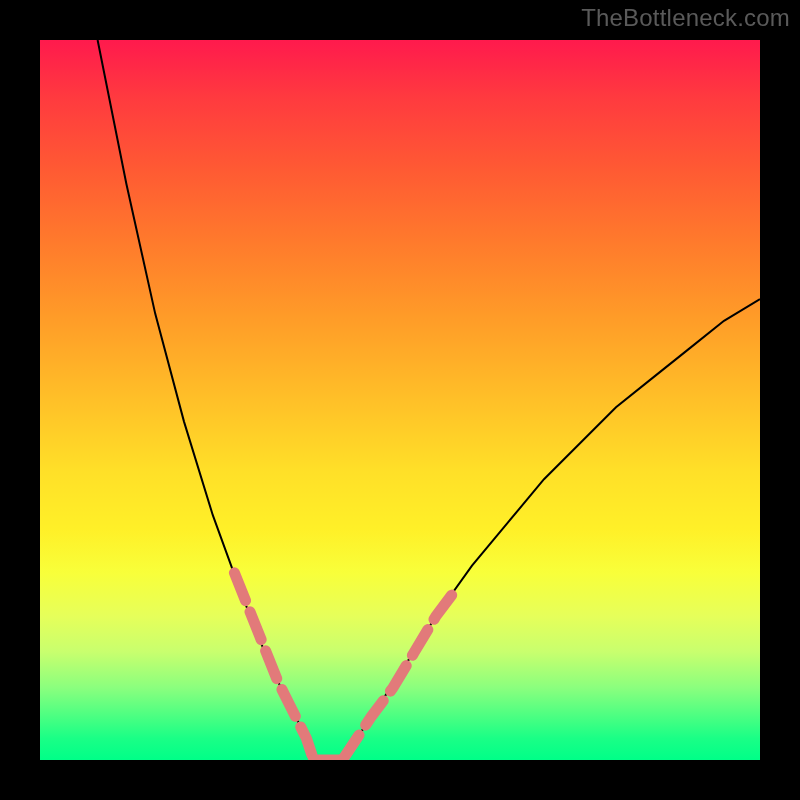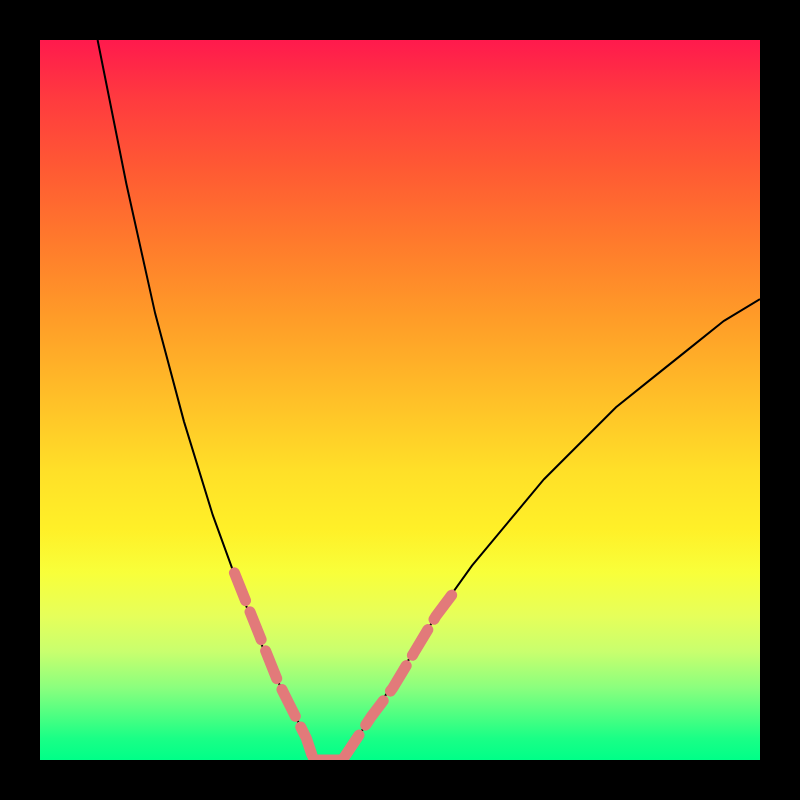--- a/index.html
+++ b/index.html
@@ -60,20 +60,21 @@
     font-weight: 500;
     letter-spacing: 0.2px;
     user-select: none;
   }
 </style>
 </head>
 <body>
 
 <div class="frame">
 
+  <div class="watermark">TheBottleneck.com</div>
 
   <div class="plot-area">
     <svg viewBox="0 0 720 720" preserveAspectRatio="none">
       <g>
           <path d="M57.60 0.00 L86.40 144.00 L115.20 273.60 L144.00 381.60 L172.80 475.20 L201.60 554.40 L216.00 590.40 L230.40 626.40 L244.80 655.20 L259.20 684.00 L266.40 698.40 L273.60 720.00" fill="none" stroke="#000000" stroke-width="2"></path>
           <path d="M302.40 720.00 L316.80 698.40 L331.20 676.80 L360.00 633.60 L396.00 576.00 L432.00 525.60 L468.00 482.40 L504.00 439.20 L540.00 403.20 L576.00 367.20 L612.00 338.40 L648.00 309.60 L684.00 280.80 L720.00 259.20" fill="none" stroke="#000000" stroke-width="2"></path>
           <path d="M194.40 532.80 L208.80 568.80 L223.20 604.80 L237.60 640.80 L252.00 669.60 L266.40 698.40 L273.60 720.00" fill="none" stroke="#e27a7a" stroke-width="11" stroke-linecap="round" stroke-dasharray="30 12"></path>
           <path d="M273.60 720.00 L302.40 720.00" fill="none" stroke="#e27a7a" stroke-width="11" stroke-linecap="round" stroke-dasharray="30 12"></path>
           <path d="M302.40 720.00 L316.80 698.40 L331.20 676.80 L352.80 648.00 L374.40 612.00 L396.00 576.00 L417.60 547.20" fill="none" stroke="#e27a7a" stroke-width="11" stroke-linecap="round" stroke-dasharray="30 12"></path>
         </g>

